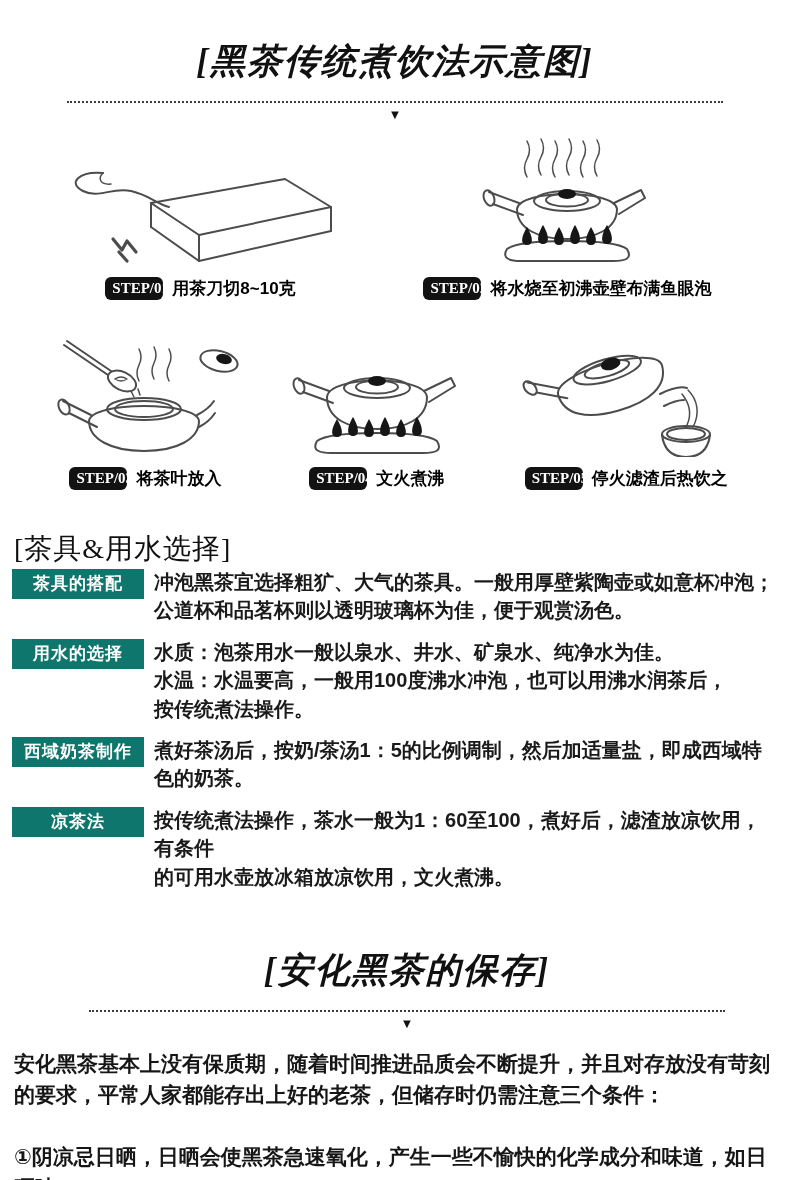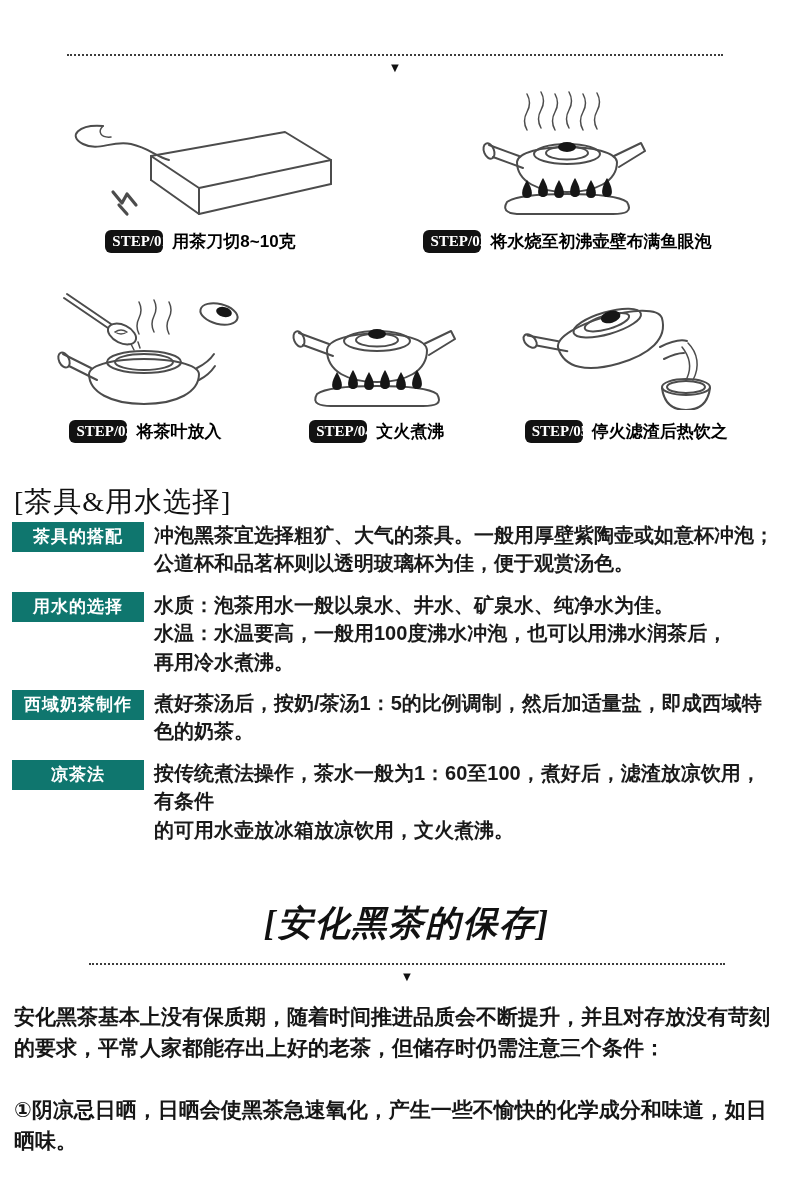--- a/index.html
+++ b/index.html
@@ -74,20 +74,21 @@
   .storage-body { padding:18px 14px 0 14px; }
   .para { font-size:21px; font-weight:bold; line-height:1.5; color:#161616; }
   .para + .para { margin-top:30px; }
 </style>
 </head>
 <body>
 
 <div class="page">
 
   <section>
+    <h1 class="big-title">[黑茶传统煮饮法示意图]</h1>
     <div class="dotted"></div>
     <div class="down-arrow">▼</div>
 
     <div class="diagram">
 
       <div class="steps-row row-1">
         <figure class="step">
           <svg class="figure-art" width="290" height="118" viewBox="0 0 290 118">
 
             <path d="M 48,24 C 24,22 12,34 28,42 C 44,50 56,38 76,42 C 94,46 100,54 114,58"></path>
@@ -245,21 +246,21 @@
       </div>
     </div>
 
     <div class="tw-row">
       <div class="tw-label-col">
         <span class="tw-label">用水的选择</span>
       </div>
       <div class="tw-text">
         <div class="tw-line">水质：泡茶用水一般以泉水、井水、矿泉水、纯净水为佳。</div>
         <div class="tw-line">水温：水温要高，一般用100度沸水冲泡，也可以用沸水润茶后，</div>
-        <div class="tw-line">再用冷水煮沸。</div>
+        <div class="tw-line">按传统煮法操作。</div>
       </div>
     </div>
 
     <div class="tw-row">
       <div class="tw-label-col">
         <span class="tw-label">西域奶茶制作</span>
       </div>
       <div class="tw-text">
         <div class="tw-line">煮好茶汤后，按奶/茶汤1：5的比例调制，然后加适量盐，即成西域特色的奶茶。</div>
       </div>

